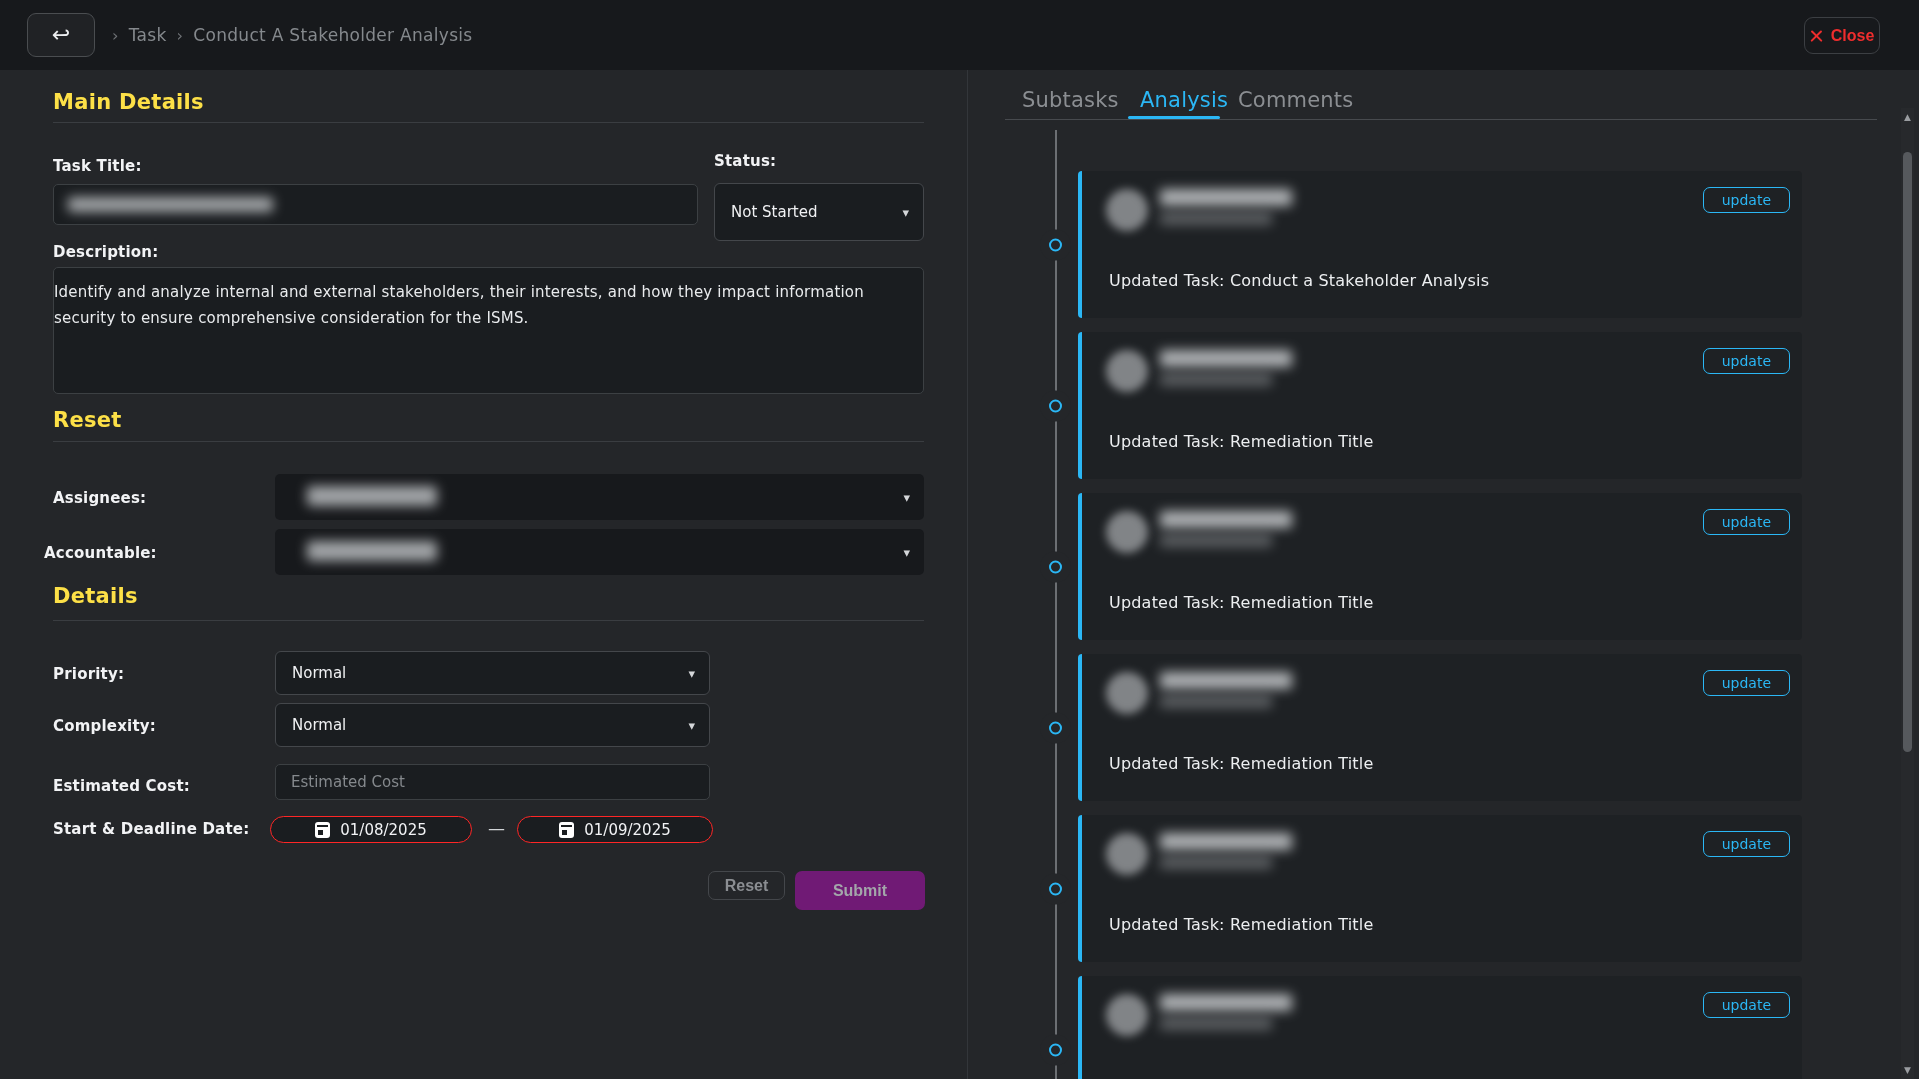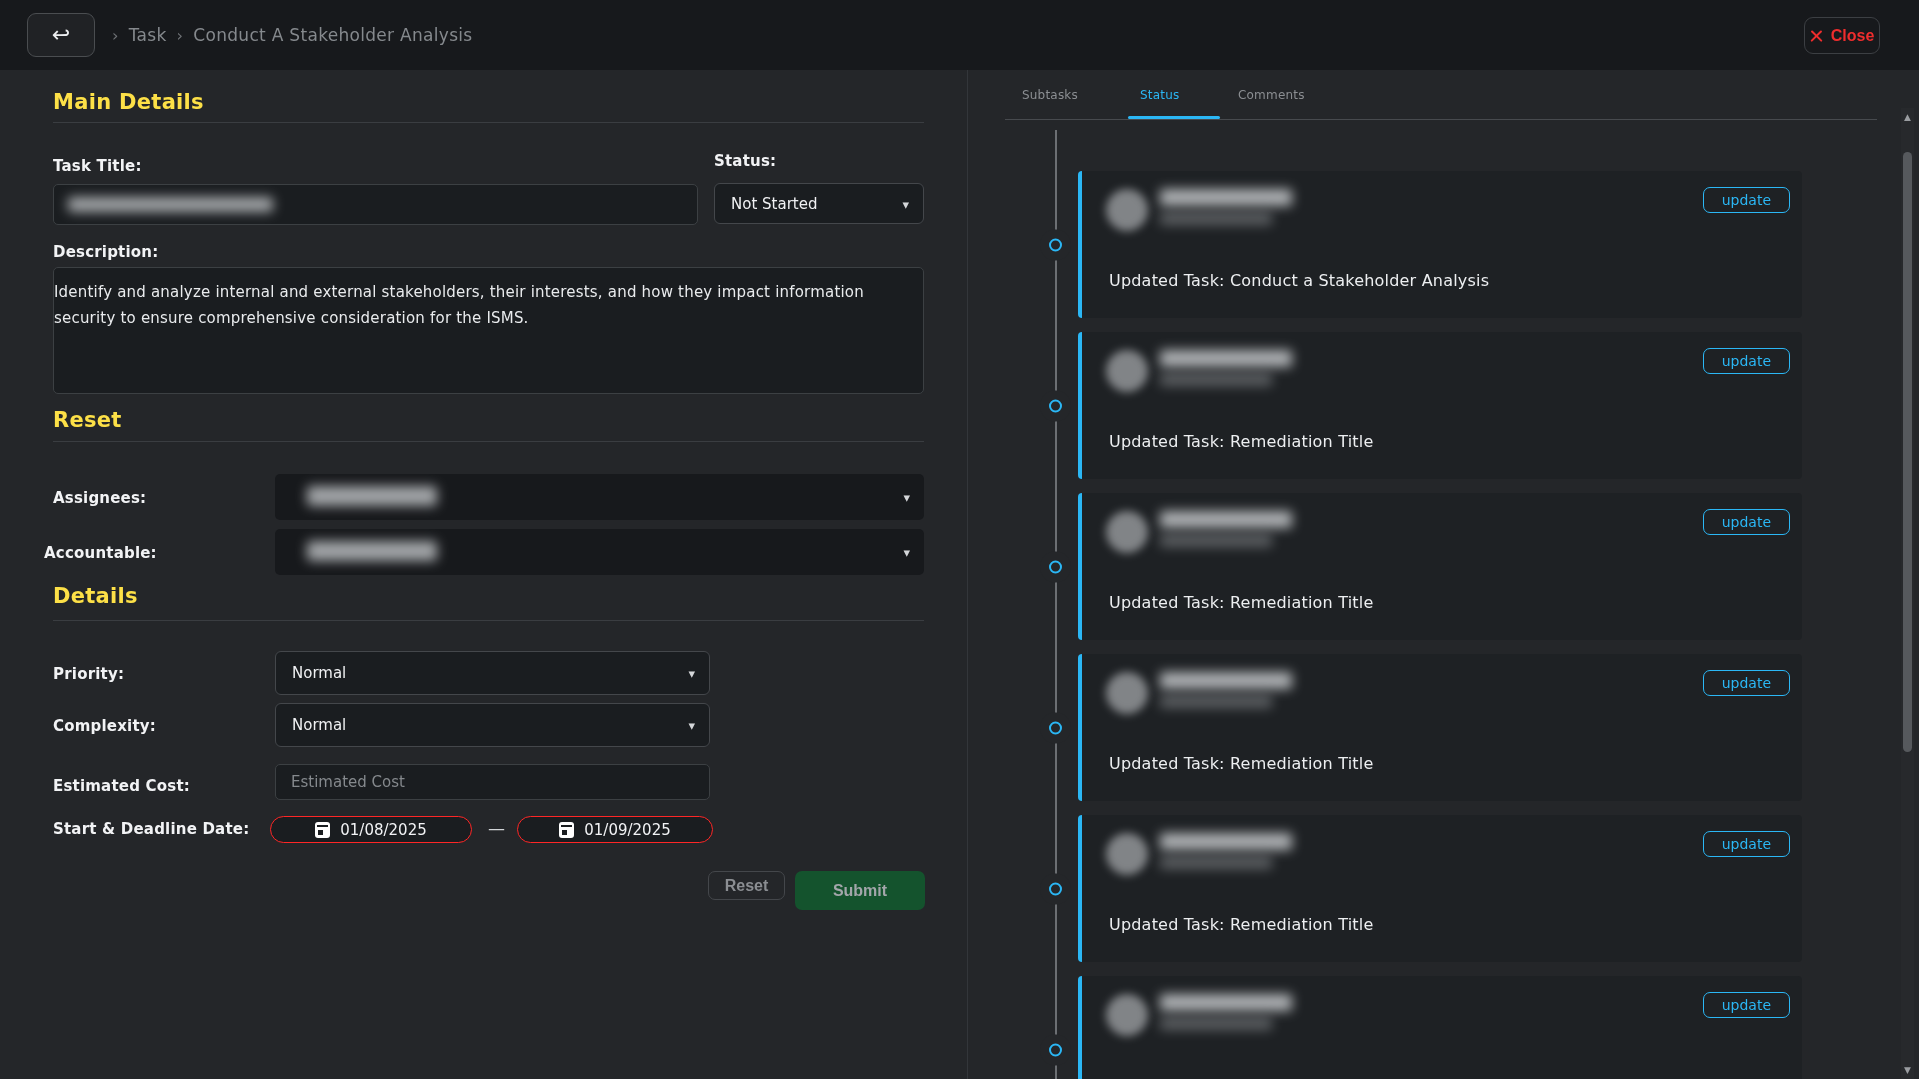--- a/index.html
+++ b/index.html
@@ -31,43 +31,43 @@
   .f-label { position:absolute; color:#f2f3f5; font-size:15px; font-weight:bold; letter-spacing:.2px; }
   .inputbox { position:absolute; background:#1a1d20; border:1px solid #3c4043; border-radius:5px; }
   .selectbox { position:absolute; background:#1a1d20; border:1px solid #44474b; border-radius:6px;
                display:flex; align-items:center; padding:0 16px; color:#f0f1f3; font-size:15px; cursor:pointer; }
   .chev { position:absolute; right:14px; top:50%; transform:translateY(-50%); color:#d4d6d9; font-size:13px; }
   .blur-blob { filter:blur(6px); border-radius:4px; background:#b9bcbf; opacity:.85; }
 
   
   .title-input { left:53px; top:184px; width:645px; height:41px; }
   .title-input .blur-blob { position:absolute; left:14px; top:12px; width:205px; height:15px; }
-  .status-select { left:714px; top:183px; width:210px; height:41px;text-align:right; }
+  .status-select { left:714px; top:183px; width:210px; height:58px;text-align:right; }
   .desc-box { left:53px; top:267px; width:871px; height:127px; padding:11px 0;
               color:#e9ebed; font-size:15px; line-height:1.75; letter-spacing:.2px; }
   .people-select { background:#17191c; border:none; border-radius:5px; height:46px; width:649px; left:275px; }
   .people-select .blur-blob { position:absolute; left:32px; top:12px; width:130px; height:20px; }
   .dd-select { left:275px; width:435px; height:44px; }
   .cost-input { left:275px; top:764px; width:435px; height:36px; display:flex; align-items:center;
                 padding:8px 15px; color:#85898d; font-size:15px; }
   .date-pill { position:absolute; top:816px; height:27px; border:1px solid #ff2626; border-radius:14px;
                background:#1a1d20; display:flex; align-items:center; justify-content:center; gap:10px;
                color:#f2f3f5; font-size:15px; cursor:pointer; }
   .cal-icon { position:relative; width:15px; height:16px; background:#ffffff; border-radius:3px; }
   .cal-icon::before { content:""; position:absolute; left:2px; right:2px; top:3px; height:2px; background:#1a1d20; }
   .cal-icon::after  { content:""; position:absolute; left:3px; bottom:3px; width:5px; height:5px; background:#1a1d20; }
   .date-dash { position:absolute; left:488px; top:818px; color:#d2d5d8; font-size:17px; }
   .reset-btn { position:absolute; left:708px; top:871px; width:77px; height:29px; background:transparent;
                border:1px solid #44474b; border-radius:7px; color:#8b8e92; font-size:16px; font-weight:bold; cursor:pointer; }
-  .submit-btn { position:absolute; left:795px; top:871px; width:130px; height:39px; background:#14532d;
+  .submit-btn { position:absolute; left:795px; top:871px; width:130px; height:39px; background:#701a75;
                border:none; border-radius:7px; color:#a3a6aa; font-size:16px; font-weight:bold; cursor:pointer; }
 
   
   .vsep { position:absolute; left:967px; top:70px; bottom:0; width:1px; background:#33363a; }
-  .tab { position:absolute; top:88px; font-size:12px; color:#8b8e92; cursor:pointer; letter-spacing:.2px; }
+  .tab { position:absolute; top:88px; font-size:21px; color:#8b8e92; cursor:pointer; letter-spacing:.2px; }
   .tab.active { color:#2bb7f5; }
   .tab-underline { position:absolute; left:1128px; top:116px; width:92px; height:3px; background:#2bb7f5; border-radius:2px; }
   .tabs-divider { position:absolute; left:1005px; top:119px; width:872px; height:1px; background:#474a4e; }
 
   .timeline-line { position:absolute; left:1055px; top:130px; width:2px; height:949px; background:#6c6f73; }
   .cards { position:absolute; left:1078px; top:171px; width:724px; }
   .card-row { position:relative; height:147px; margin-bottom:14px; }
   .t-dot { position:absolute; left:-29px; top:50%; transform:translateY(-50%); width:13px; height:13px;
            border:2px solid #2bb7f5; border-radius:50%; background:#242629; box-shadow:0 0 0 9px #242629; }
   .card { position:absolute; inset:0; background:#1e2124; border-left:4px solid #2bb7f5; border-radius:4px; }
@@ -174,21 +174,21 @@
     <span class="cal-icon"></span>
     <span>01/09/2025</span>
   </div>
 
   <button class="reset-btn">Reset</button>
   <button class="submit-btn">Submit</button>
 
   <div class="vsep"></div>
 
   <div class="tab" style="left:1022px;">Subtasks</div>
-  <div class="tab active" style="left:1140px;">Status</div>
+  <div class="tab active" style="left:1140px;">Analysis</div>
   <div class="tab" style="left:1238px;">Comments</div>
   <div class="tab-underline"></div>
   <div class="tabs-divider"></div>
 
   <div class="timeline-line"></div>
   <div class="cards" id="cards">
   <div class="card-row">
     <span class="t-dot"></span>
     <div class="card">
       <div class="avatar"></div>

